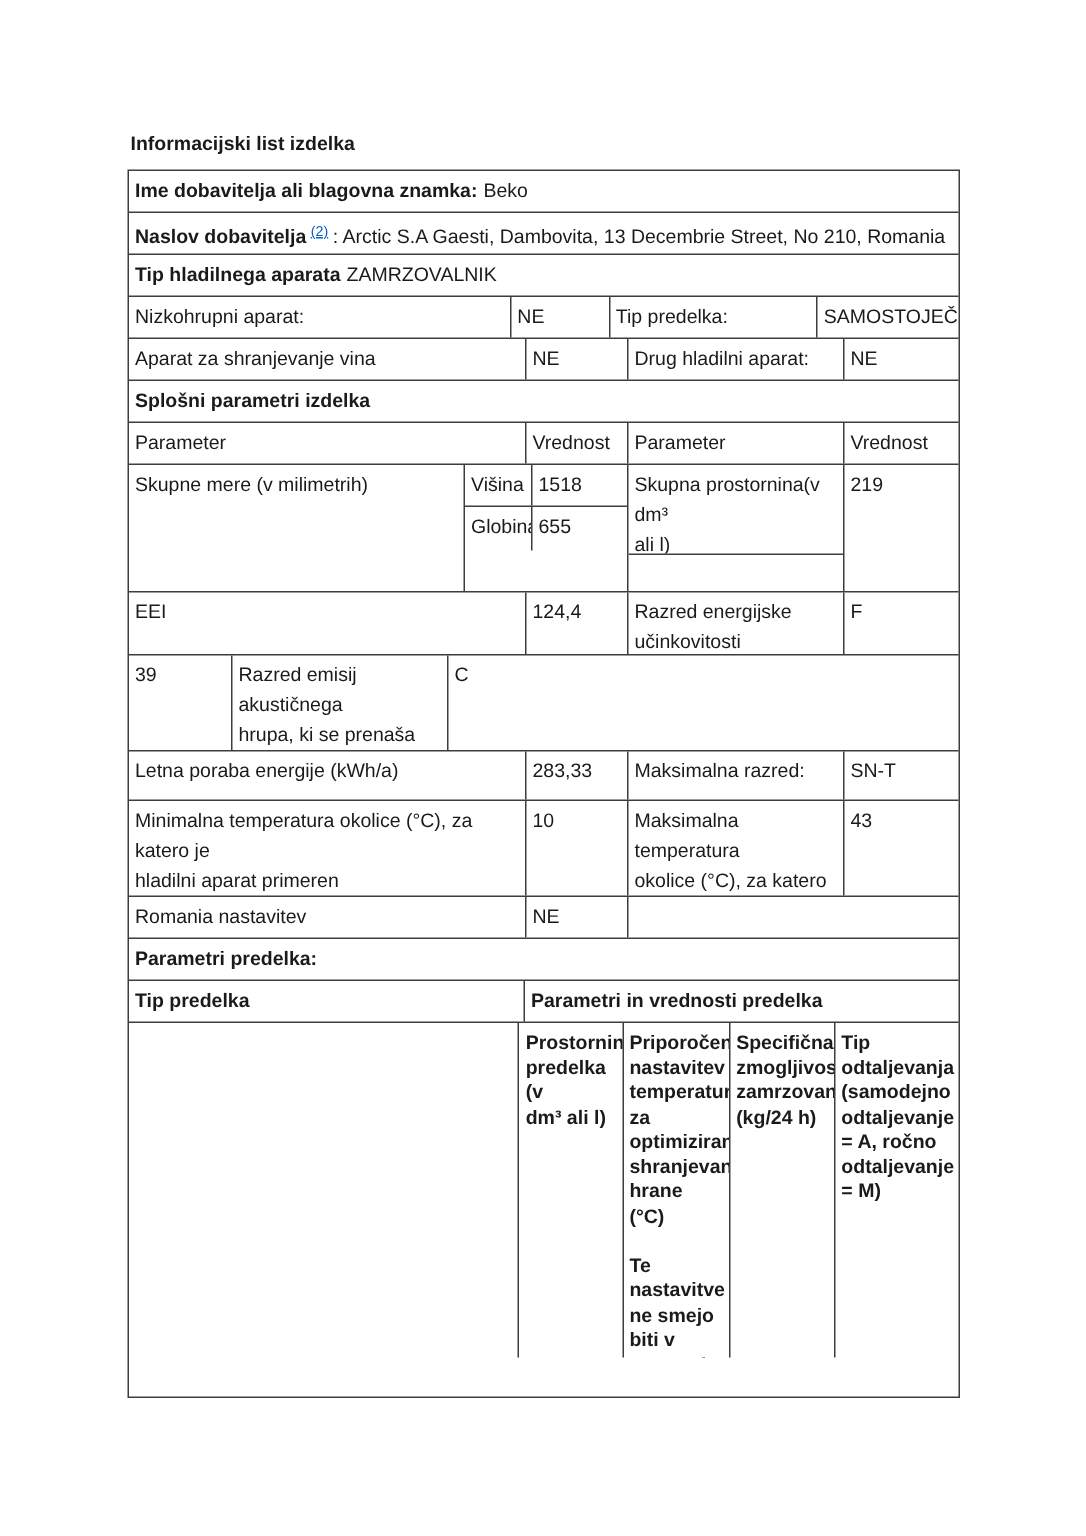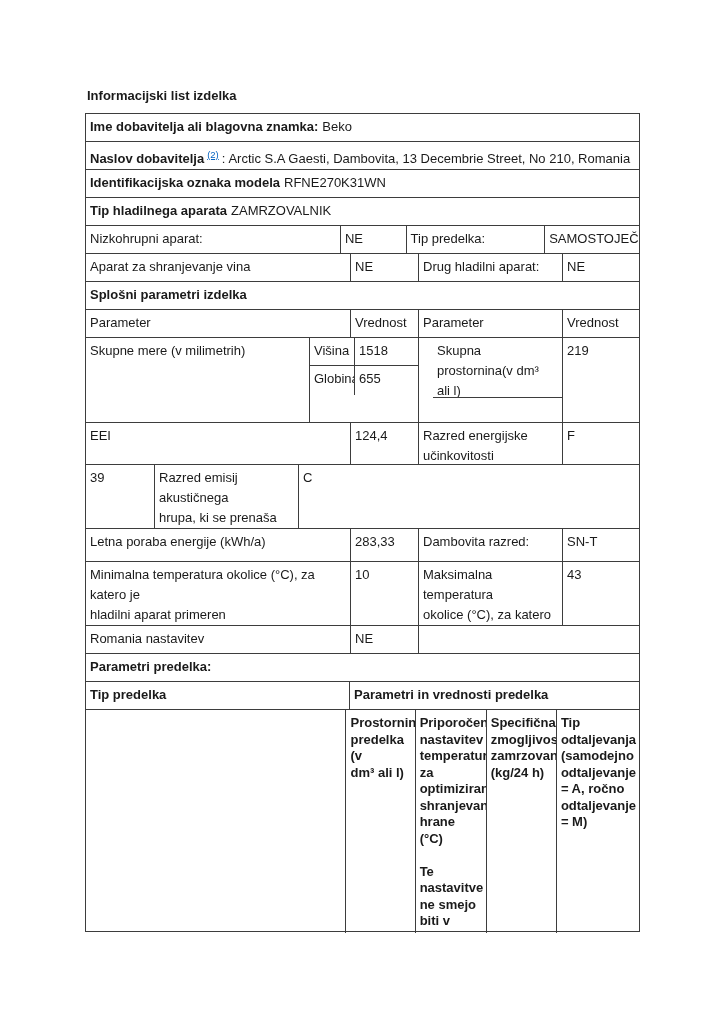--- a/index.html
+++ b/index.html
@@ -40,21 +40,21 @@
   }
   .sep{margin:0 3px 0 3px;}
   
   .dimcol{display:flex;flex-direction:column;}
   .dr{display:flex;box-sizing:border-box;border-bottom:1px solid var(--bc);flex:0 0 auto;}
   .dr:last-child{border-bottom:none;}
   .dn{width:45px;box-sizing:border-box;border-right:1px solid var(--bc);padding:3px 0 0 4px;overflow:hidden;}
   .dv{flex:1;box-sizing:border-box;padding:3px 0 0 4px;overflow:hidden;}
   .volhead{
     height:60px;box-sizing:border-box;border-bottom:1px solid var(--bc);
-    padding:3px 4px 0 4px;white-space:pre-line;overflow:hidden;margin-left:14px;
+    padding:3px 4px 0 4px;white-space:pre-line;overflow:hidden;
   }
   
   .subhd{line-height:16.5px;padding-top:5px;white-space:pre-line;font-weight:700;}
 </style>
 </head>
 <body>
 
 <div class="page">
 
   <div class="doc-title">Informacijski list izdelka</div>
@@ -62,23 +62,20 @@
   <div class="tbl">
 
     <div class="r" style="height:28px">
       <div class="cell fill nw"><span class="b">Ime dobavitelja ali blagovna znamka:</span><span class="val">Beko</span></div>
     </div>
 
     <div class="r" style="height:28px">
       <div class="cell fill nw"><span class="b">Naslov dobavitelja</span><span class="fn">(2)</span><span class="sep">:</span><span>Arctic S.A Gaesti, Dambovita, 13 Decembrie Street, No 210, Romania</span></div>
     </div>
 
-    <div class="r" style="height:28px">
-      <div class="cell fill nw"><span class="b">Identifikacijska oznaka modela</span><span class="val">RFNE270K31WN</span></div>
-    </div>
 
     <div class="r" style="height:28px">
       <div class="cell fill nw"><span class="b">Tip hladilnega aparata</span><span class="val">ZAMRZOVALNIK</span></div>
     </div>
 
     <div class="r" style="height:28px">
       <div class="cell" style="width:264px">Nizkohrupni aparat:</div>
       <div class="cell" style="width:68px">NE</div>
       <div class="cell" style="width:144px">Tip predelka:</div>
       <div class="cell fill nw">SAMOSTOJEČ</div>
@@ -133,21 +130,21 @@
       <div class="cell" style="width:68px">39</div>
       <div class="cell ml" style="width:144px">Razred emisij akustičnega
 hrupa, ki se prenaša po
 zraku</div>
       <div class="cell fill">C</div>
     </div>
 
     <div class="r" style="height:33px">
       <div class="cell" style="width:264px">Letna poraba energije (kWh/a)</div>
       <div class="cell" style="width:68px">283,33</div>
-      <div class="cell" style="width:144px">Dambovita razred:</div>
+      <div class="cell" style="width:144px">Maksimalna razred:</div>
       <div class="cell fill">SN-T</div>
     </div>
 
     <div class="r" style="height:64px">
       <div class="cell ml" style="width:264px">Minimalna temperatura okolice (°C), za katero je
 hladilni aparat primeren</div>
       <div class="cell" style="width:68px">10</div>
       <div class="cell ml" style="width:144px">Maksimalna temperatura
 okolice (°C), za katero je
 hladilni aparat primeren</div>

